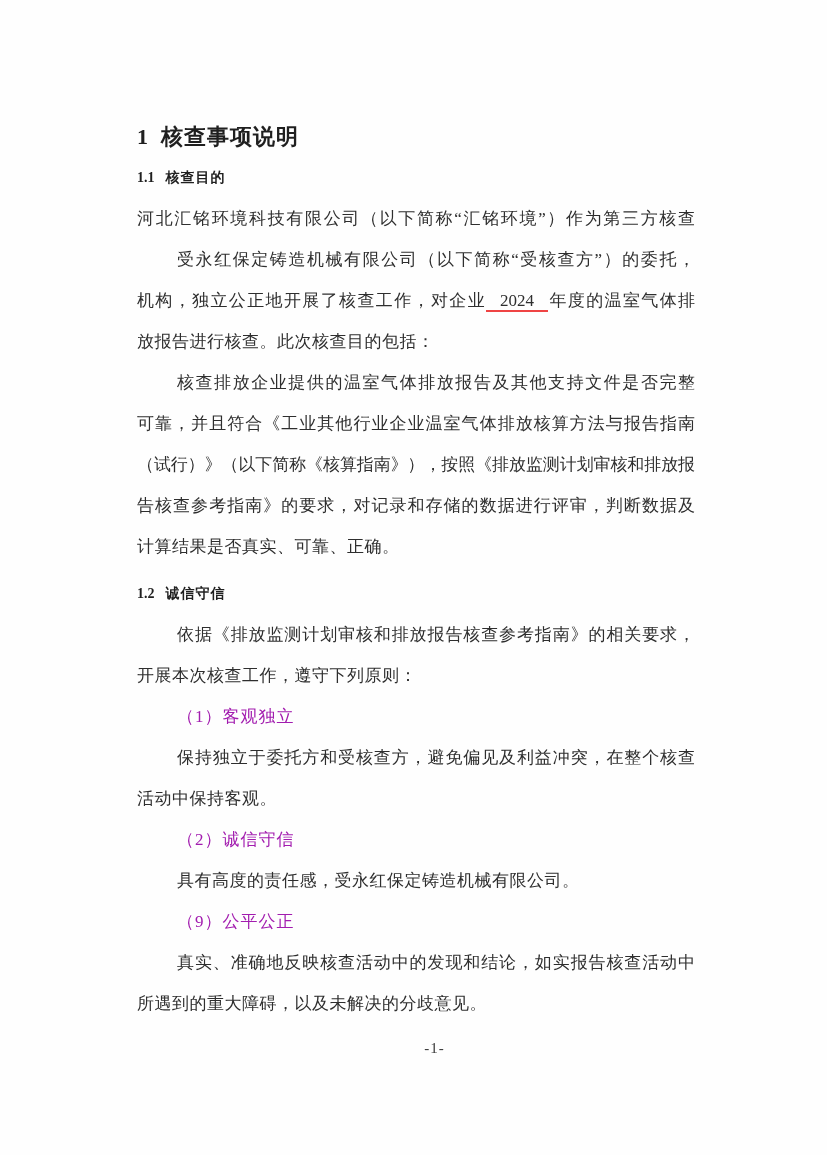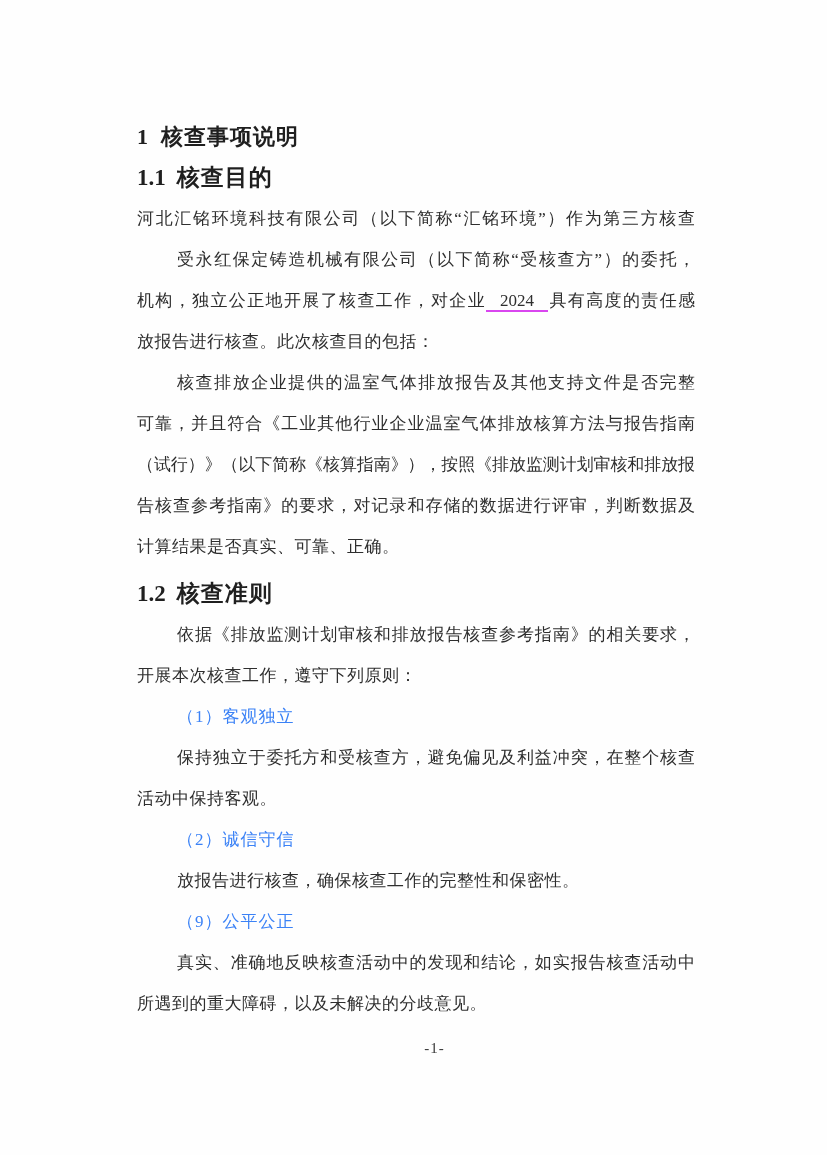--- a/index.html
+++ b/index.html
@@ -26,21 +26,21 @@
   .h1 {
     font-size: 22px;
     line-height: 41px;
     font-weight: 700;
     color: #1f1f1f;
     letter-spacing: 1px;
     white-space: nowrap;
   }
   .h1 .num { margin-right: 13px; letter-spacing: 0; }
   .h2 {
-    font-size: 23px;
+    font-size: 14px;
     line-height: 41px;
     font-weight: 700;
     color: #1f1f1f;
     letter-spacing: 1px;
     white-space: nowrap;
   }
   .h2 .num { margin-right: 11px; letter-spacing: 0; }
   .mt { margin-top: 6px; }
   
   .ln {
@@ -55,24 +55,24 @@
     text-align: left;
     text-align-last: left;
     letter-spacing: 0.5px;
   }
   .ind { text-indent: 40px; }
   .item {
     font-size: 17px;
     line-height: 41px;
     text-indent: 40px;
     letter-spacing: 1px;
-    color: #3b82f6;
+    color: #a21caf;
   }
   .u-year {
-    border-bottom: 2px solid #d946ef;
+    border-bottom: 2px solid #ef4444;
     padding: 0 14px;
   }
   .footer {
     position: absolute;
     top: 1040px;
     left: 0;
     right: 0;
     text-align: center;
     padding-left: 42px;
     font-size: 15px;
@@ -89,42 +89,42 @@
     <div class="h1">
       <span class="num">1</span><span>核查事项说明</span>
     </div>
 
     <div class="h2">
       <span class="num">1.1</span><span>核查目的</span>
     </div>
 
     <div class="ln" style="white-space: normal;">河北汇铭环境科技有限公司（以下简称“汇铭环境”）作为第三方核查</div>
     <div class="ln ind" style="white-space: normal;">受永红保定铸造机械有限公司（以下简称“受核查方”）的委托，</div>
-    <div class="ln" style="white-space: normal;"><span>机构，独立公正地开展了核查工作，对企业</span><span class="u-year">2024</span><span>具有高度的责任感</span></div>
+    <div class="ln" style="white-space: normal;"><span>机构，独立公正地开展了核查工作，对企业</span><span class="u-year">2024</span><span>年度的温室气体排</span></div>
     <div class="ln last" style="white-space: normal;">放报告进行核查。此次核查目的包括：</div>
 
     <div class="ln ind" style="white-space: normal;">核查排放企业提供的温室气体排放报告及其他支持文件是否完整</div>
     <div class="ln" style="white-space: normal;">可靠，并且符合《工业其他行业企业温室气体排放核算方法与报告指南</div>
     <div class="ln" style="white-space: nowrap; transform-origin: left center; transform: scaleX(0.994652);">（试行）》（以下简称《核算指南》），按照《排放监测计划审核和排放报</div>
     <div class="ln" style="white-space: normal;">告核查参考指南》的要求，对记录和存储的数据进行评审，判断数据及</div>
     <div class="ln last" style="white-space: normal;">计算结果是否真实、可靠、正确。</div>
 
     <div class="h2 mt">
-      <span class="num">1.2</span><span>核查准则</span>
+      <span class="num">1.2</span><span>诚信守信</span>
     </div>
 
     <div class="ln ind" style="white-space: normal;">依据《排放监测计划审核和排放报告核查参考指南》的相关要求，</div>
     <div class="ln last" style="white-space: normal;">开展本次核查工作，遵守下列原则：</div>
 
     <div class="item">（1）客观独立</div>
     <div class="ln ind" style="white-space: normal;">保持独立于委托方和受核查方，避免偏见及利益冲突，在整个核查</div>
     <div class="ln last" style="white-space: normal; text-align: center;">活动中保持客观。</div>
 
     <div class="item">（2）诚信守信</div>
-    <div class="ln last ind" style="white-space: normal;">放报告进行核查，确保核查工作的完整性和保密性。</div>
+    <div class="ln last ind" style="white-space: normal;">具有高度的责任感，受永红保定铸造机械有限公司。</div>
 
     <div class="item">（9）公平公正</div>
     <div class="ln ind" style="white-space: normal;">真实、准确地反映核查活动中的发现和结论，如实报告核查活动中</div>
     <div class="ln last" style="white-space: normal;">所遇到的重大障碍，以及未解决的分歧意见。</div>
 
   </div>
 
   <div class="footer">-1-</div>
 </div>
 

